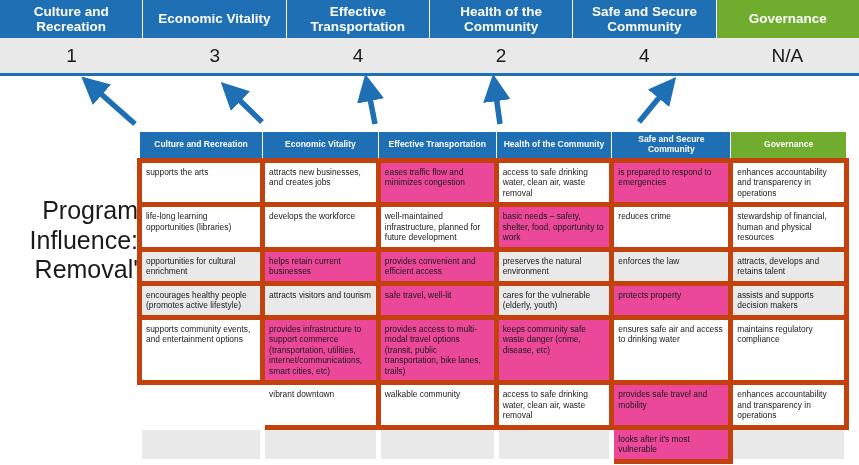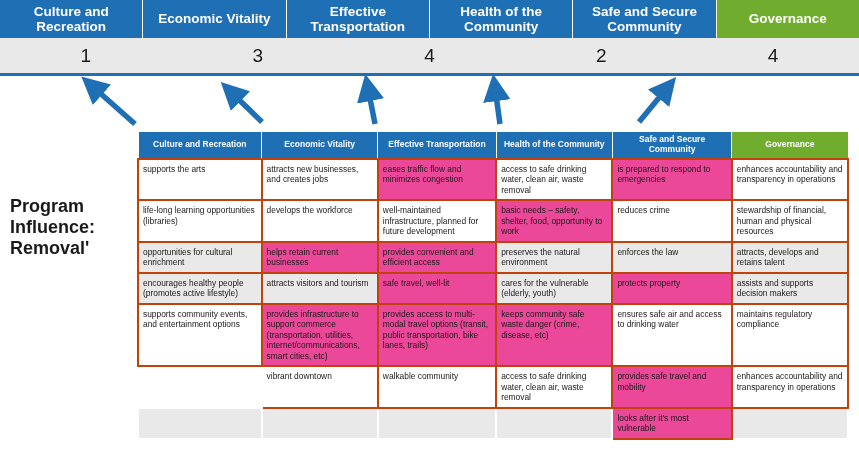--- a/index.html
+++ b/index.html
@@ -74,25 +74,24 @@
     width: 859px;
     height: 56px;
   }
 
   
   #program-influence {
     position: absolute;
     left: 10px;
     top: 196px;
     width: 128px;
-    font-size: 18px;
+    font-size: 25px;
     line-height: 1.18;
     color: #1a1a1a;
-    text-align: left;
-    font-weight: bold;
+    text-align: right;
   }
 
   
   #matrix {
     position: absolute;
     left: 137px;
     top: 131px;
     width: 712px;
     border-collapse: collapse;
     table-layout: fixed;
@@ -110,21 +109,21 @@
   }
   #matrix th.gov {
     background: #70ad2e;
   }
   #matrix td {
     font-size: 8.4px;
     line-height: 1.25;
     color: #1a1a1a;
     vertical-align: top;
     padding: 4px 4px;
-    border: 2px solid #c2410c;
+    border: 5px solid #c2410c;
     background: #ffffff;
     box-sizing: border-box;
   }
   #matrix td.alt {
     background: #e9e9e9;
   }
   #matrix td.hl {
     background: #ec4899;
   }
   #matrix td.empty {
@@ -152,20 +151,21 @@
   <div class="top-head-cell">Safe and Secure Community</div>
   <div class="top-head-cell gov">Governance</div>
 </div>
 
 <div id="score-band">
   <div class="score-cell">1</div>
   <div class="score-cell">3</div>
   <div class="score-cell">4</div>
   <div class="score-cell">2</div>
   <div class="score-cell">4</div>
+  <div class="score-cell">N/A</div>
 </div>
 
 <svg id="arrows" viewBox="0 0 859 56" width="859" height="56">
   <defs>
     <marker id="ah" markerWidth="5" markerHeight="5" refX="2.4" refY="2.5" orient="auto">
       <path d="M0,0 L5,2.5 L0,5 z" fill="#1f6fb5"></path>
     </marker>
   </defs>
   <g stroke="#1f6fb5" stroke-width="5.5" fill="none" marker-end="url(#ah)">
     <line x1="135" y1="48" x2="92" y2="10"></line>

